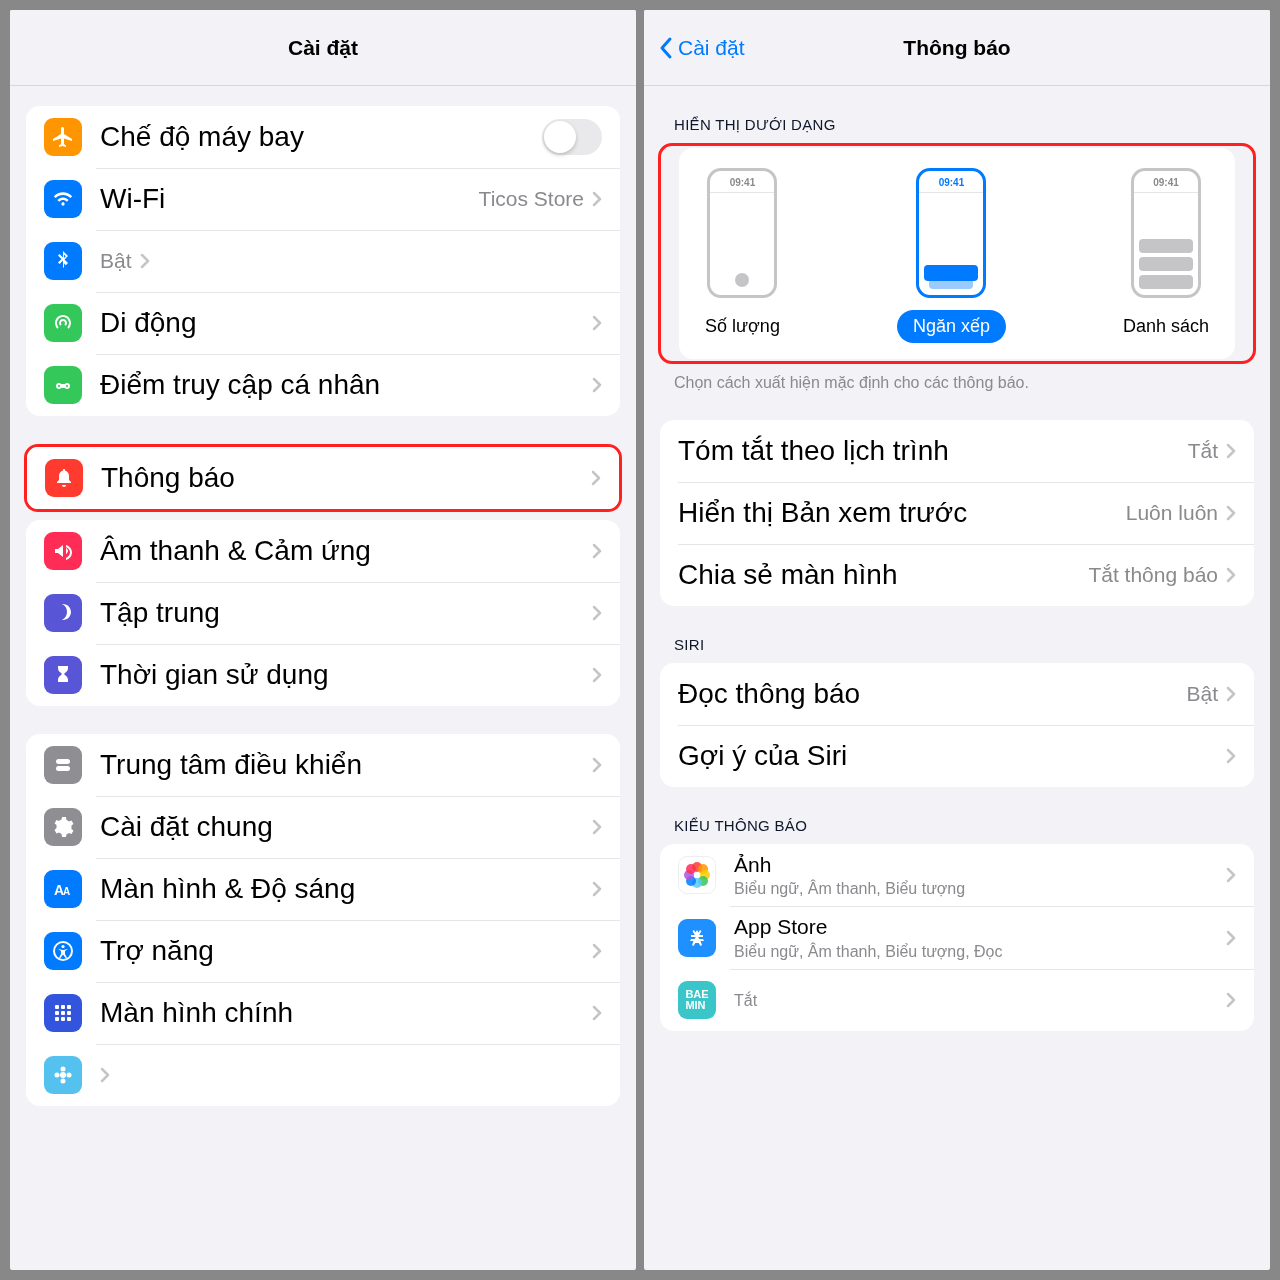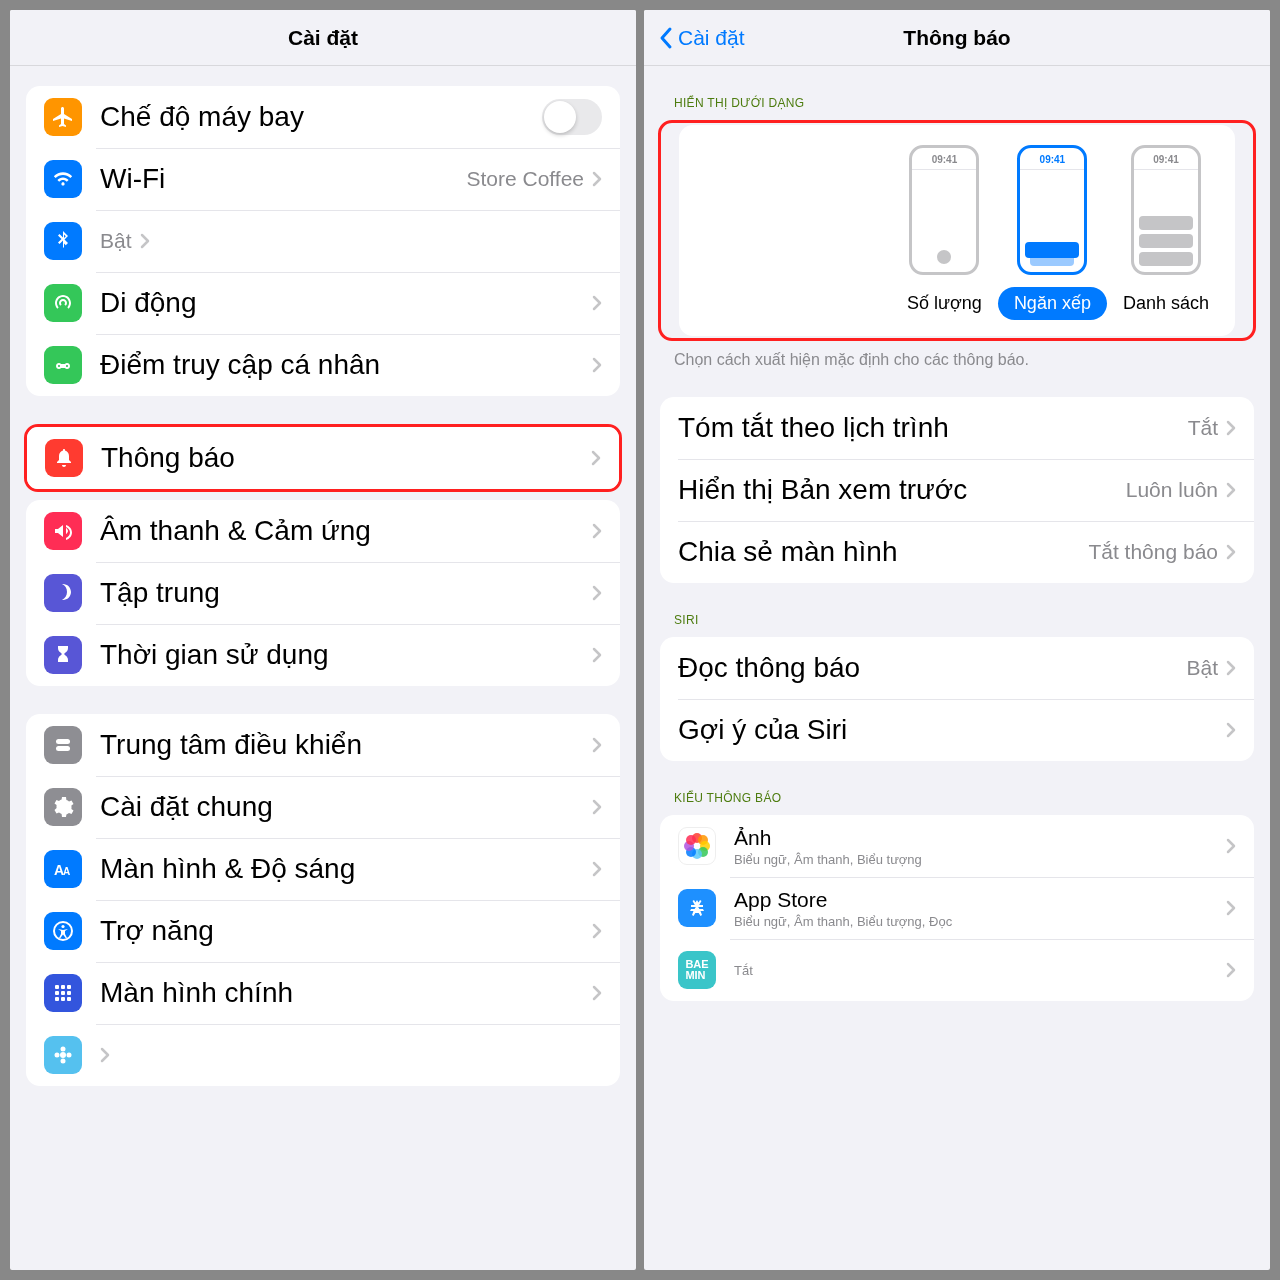--- a/index.html
+++ b/index.html
@@ -1,45 +1,45 @@
 <!DOCTYPE html>
 <html><head>
 <meta charset="utf-8">
 <style>
 *{margin:0;padding:0;box-sizing:border-box;-webkit-font-smoothing:antialiased}
 body{font-family:-apple-system,BlinkMacSystemFont,"Segoe UI",Helvetica,Arial,sans-serif;background:#888;width:1280px;height:1280px;overflow:hidden}
 .wrap{display:flex;gap:8px;padding:10px;height:100%}
 .pane{flex:1;background:#f2f2f7;border-radius:2px;overflow:hidden;position:relative;height:100%}
-.hdr{height:56px;background:#f2f2f7;display:flex;align-items:center;justify-content:center;position:relative;border-bottom:1px solid #d8d8dc}
+.hdr{height:76px;background:#f2f2f7;display:flex;align-items:center;justify-content:center;position:relative;border-bottom:1px solid #d8d8dc}
 .hdr-title{font-size:21px;font-weight:600;color:#000}
 .back{position:absolute;left:14px;display:flex;align-items:center;color:#007aff;font-size:21px;cursor:pointer}
 .back svg{width:16px;height:24px;margin-right:4px}
 .scroll{height:calc(100% - 66px);overflow-y:auto;padding-bottom:40px}
 .grp{margin:28px 16px 0;background:#fff;border-radius:14px;overflow:hidden}
 .grp.first{margin-top:20px}
-.sec-h{font-size:12px;color:#4d7c0f;margin:30px 30px 10px;text-transform:uppercase;letter-spacing:.3px}
+.sec-h{font-size:15px;color:#0f172a;margin:30px 30px 10px;text-transform:uppercase;letter-spacing:.3px}
 .sec-f{font-size:16px;color:#8a8a8e;margin:10px 30px 0}
 .row{display:flex;align-items:center;min-height:62px;padding:8px 18px;position:relative;cursor:pointer}
 .row+.row::before{content:"";position:absolute;top:0;left:70px;right:0;height:1px;background:#e5e5ea}
 .grp.noicon .row+.row::before{left:18px}
 .ico{width:38px;height:38px;border-radius:9px;margin-right:18px;display:flex;align-items:center;justify-content:center;flex-shrink:0}
 .ico svg{width:24px;height:24px;fill:#fff}
 .lbl{font-size:28px;color:#000;flex:1}
 .lbl-sub .t{font-size:21px;color:#000;line-height:1.2}
-.lbl-sub .s{font-size:13px;color:#8a8a8e;line-height:1.2;margin-top:2px}
+.lbl-sub .s{font-size:16px;color:#8a8a8e;line-height:1.2;margin-top:2px}
 .val{font-size:21px;color:#8a8a8e;margin-right:8px}
 .chev{width:10px;height:16px;flex-shrink:0}
 .chev path{stroke:#c5c5c7;stroke-width:2.5;fill:none;stroke-linecap:round;stroke-linejoin:round}
 .sw{width:60px;height:36px;background:#e9e9eb;border-radius:18px;position:relative;cursor:pointer}
 .sw::after{content:"";position:absolute;width:32px;height:32px;background:#fff;border-radius:50%;top:2px;left:2px;box-shadow:0 2px 4px rgba(0,0,0,.2)}
 .hl{border:3px solid #ff2020;border-radius:14px;margin:28px 14px 0}
 .hl .grp{margin:0;border-radius:11px}
 .disp-grp{margin:0 16px;background:#fff;border-radius:14px;padding:20px 10px 16px}
 .disp-wrap{border:3px solid #ff2020;border-radius:14px;margin:0 14px;padding:2px}
-.disp-row{display:flex;justify-content:flex-end;align-items:flex-end}
+.disp-row{display:flex;justify-content:space-between;align-items:flex-end}
 .disp-item{display:flex;flex-direction:column;align-items:center;gap:12px;cursor:pointer}
 .phone{width:70px;height:130px;border:3px solid #c5c5c7;border-radius:14px;position:relative;background:#fff;padding:6px 5px}
 .phone.sel{border-color:#007aff}
 .phone .time{font-size:10px;text-align:center;color:#8a8a8e;font-weight:600}
 .phone.sel .time{color:#007aff}
 .phone .divider{height:1px;background:#e5e5ea;margin:4px -5px 0}
 .phone .dot{width:14px;height:14px;border-radius:50%;background:#c5c5c7;position:absolute;bottom:8px;left:50%;transform:translateX(-50%)}
 .phone .stack{position:absolute;bottom:6px;left:5px;right:5px}
 .phone .stack .b1{height:16px;background:#007aff;border-radius:4px;position:relative;z-index:2}
 .phone .stack .b2{height:8px;background:#9bcaff;border-radius:0 0 4px 4px;margin:0 5px;position:relative;z-index:1}
@@ -72,21 +72,21 @@
         <div class="lbl">Chế độ máy bay</div>
         <div class="sw"></div>
       </div>
       <div class="row">
         <div class="ico" style="background:#007aff">
               <svg viewBox="0 0 24 24">
                 <path d="M12 18.5c.9 0 1.6-.7 1.6-1.6s-.7-1.6-1.6-1.6-1.6.7-1.6 1.6.7 1.6 1.6 1.6zm-5.6-5.6l1.8 1.8c1-1 2.4-1.6 3.8-1.6s2.8.6 3.8 1.6l1.8-1.8c-1.5-1.5-3.5-2.4-5.6-2.4s-4.1.9-5.6 2.4zM2.8 9.3l1.8 1.8C6.6 9 9.2 7.9 12 7.9s5.4 1.1 7.4 3.2l1.8-1.8C18.6 6.7 15.4 5.3 12 5.3S5.4 6.7 2.8 9.3z"></path>
               </svg>
             </div>
         <div class="lbl">Wi-Fi</div>
-        <div class="val">Store Coffee</div>
+        <div class="val">Ticos Store</div>
         <svg class="chev" viewBox="0 0 10 16">
               <path d="M2 2l6 6-6 6"></path>
             </svg>
       </div>
       <div class="row">
         <div class="ico" style="background:#007aff">
               <svg viewBox="0 0 24 24">
                 <path d="M12 2l5 5-3.5 3.5L17 14l-5 5v-7.5L8.5 15 7 13.5 10.5 10 7 6.5 8.5 5 12 8.5V2zm1 3.5V9l1.8-1.8L13 5.5zm0 9V18l1.8-1.8L13 14.5z"></path>
               </svg>
             </div>

